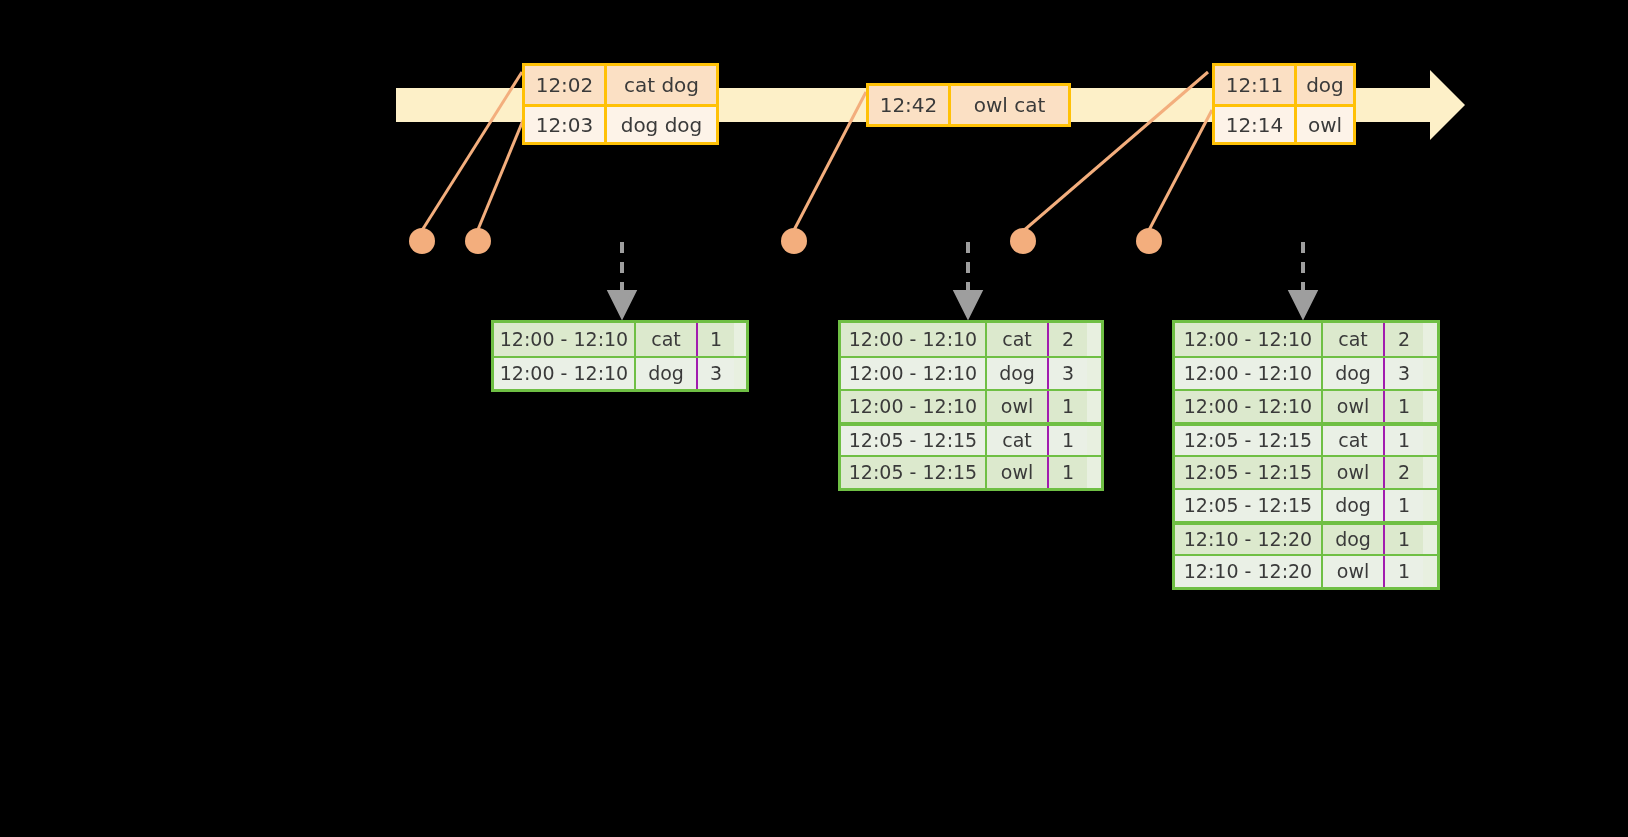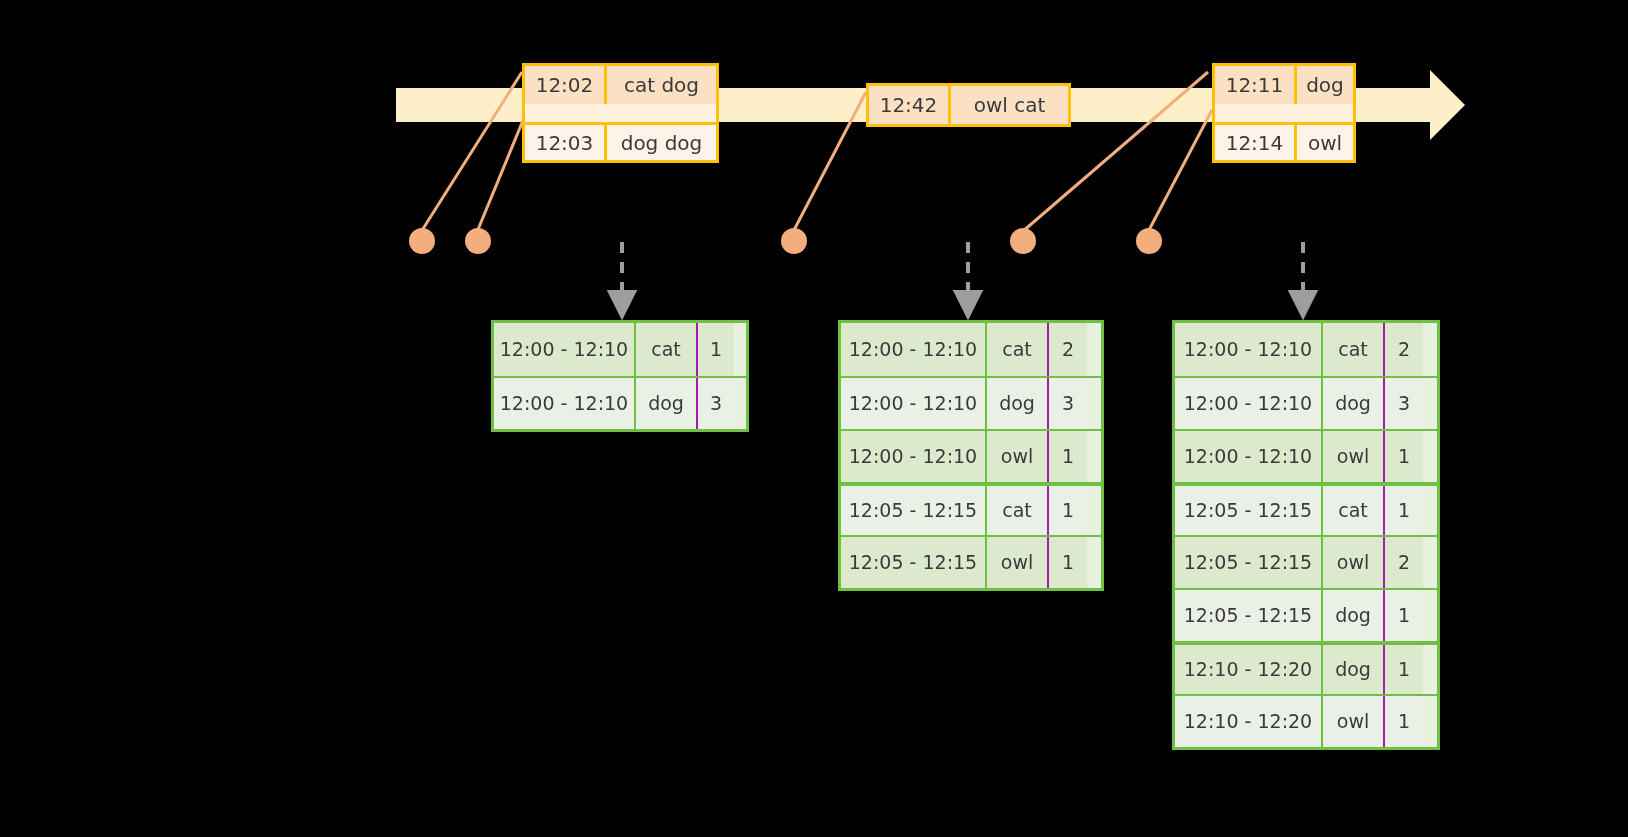--- a/index.html
+++ b/index.html
@@ -7,34 +7,34 @@
     width:1628px;height:837px;position:relative;overflow:hidden;
     font-family:"DejaVu Sans", sans-serif;
     color:#333;
   }
   .stage{position:absolute;left:0;top:0;width:1628px;height:837px;}
   svg.layer{position:absolute;left:0;top:0;width:1628px;height:837px;pointer-events:none;}
 
   
   .evt-group{position:absolute;border:3px solid #FFC107;box-sizing:border-box;background:#FFF3E0;}
   .evt-row{display:flex;height:38px;box-sizing:border-box;}
-  .evt-row + .evt-row{border-top:3px solid #FFC107;margin-top:18px;}
+  .evt-row + .evt-row{border-top:3px solid #FFC107;}
   .evt-row.shade .cell{background:#FBE0C4;}
   .evt-row.plain .cell{background:#FDF3E8;}
   .cell{
     display:flex;align-items:center;justify-content:center;
     font-size:20px;color:#3a3a3a;box-sizing:border-box;
     line-height:1;
   }
   .cell.time{width:82px;border-right:3px solid #FFC107;}
   .cell.payload{flex:1;}
 
   
   .res-table{position:absolute;border:3px solid #6FBF44;box-sizing:border-box;background:#E8F0E0;}
-  .res-row{display:flex;height:53px;box-sizing:border-box;}
+  .res-row{display:flex;height:33px;box-sizing:border-box;}
   .res-row + .res-row{border-top:2px solid #6FBF44;}
   .res-row.thick + .res-row{border-top:4px solid #6FBF44;}
   .res-row.a .rcell{background:#DCE9CD;}
   .res-row.b .rcell{background:#EAF0E6;}
   .rcell{
     display:flex;align-items:center;justify-content:center;
     font-size:19px;color:#3a3a3a;box-sizing:border-box;line-height:1;
   }
   .rcell.win{border-right:2px solid #6FBF44;}
   .rcell.key{border-right:2px solid #a21caf;}

